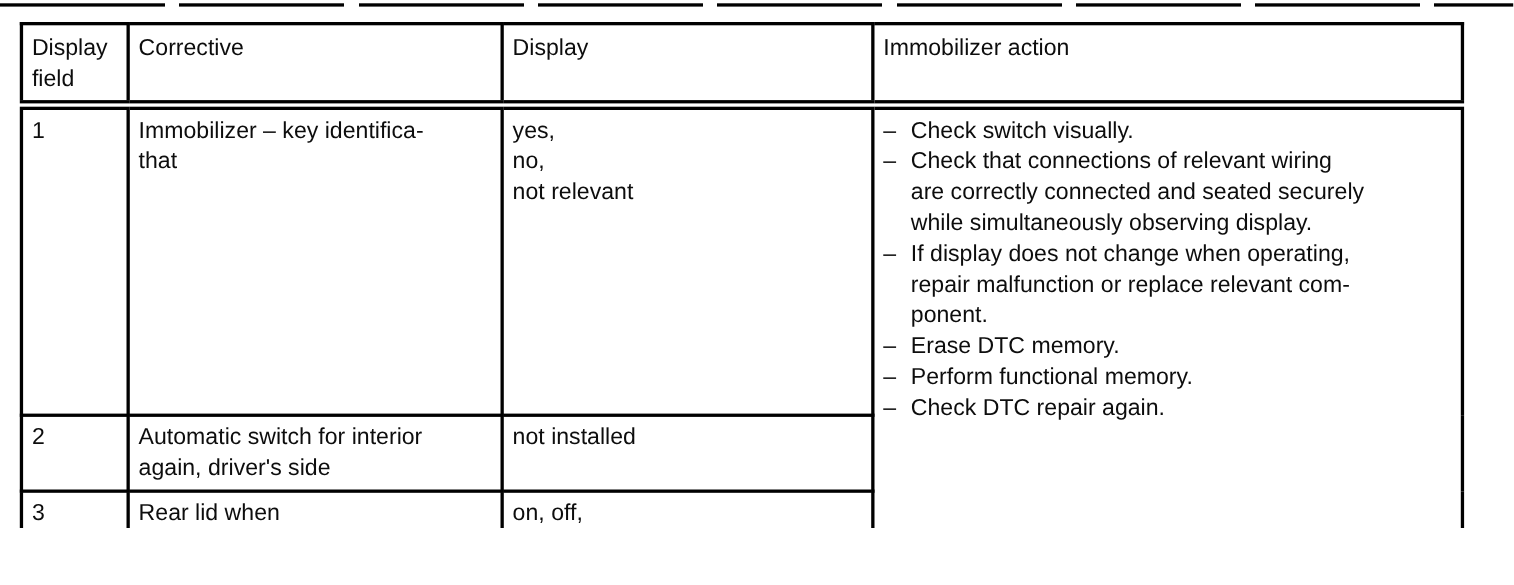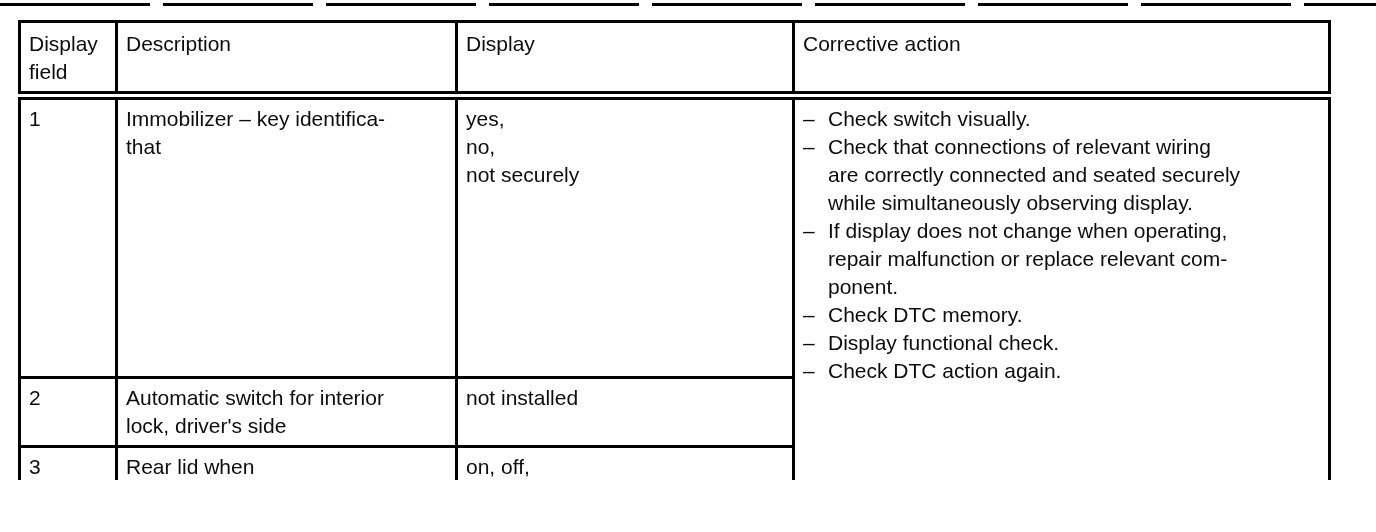--- a/index.html
+++ b/index.html
@@ -92,70 +92,70 @@
       <col class="c1">
         <col class="c2">
         <col class="c3">
         <col class="c4">
     </colgroup>
 
     <tbody>
         <tr class="header-row">
       <th class="th-field pre">Display
 field</th>
-      <th class="th-desc">Description</th>
+      <th class="th-desc">Corrective</th>
       <th class="th-display">Display</th>
-      <th class="th-corrective">Corrective action</th>
+      <th class="th-corrective">Immobilizer action</th>
     </tr>
 
     <tr class="row-1">
       <td class="td-num">1</td>
       <td class="td-desc pre">Immobilizer – key identifica-
 that</td>
       <td class="td-display pre">yes,
 no,
-not securely</td>
+not relevant</td>
       <td class="td-corrective" rowspan="3">
         <ul class="actions">
           <li>
             <span class="dash">–</span>
             <span class="pre">Check switch visually.</span>
           </li>
           <li>
             <span class="dash">–</span>
             <span class="pre">Check that connections of relevant wiring
 are correctly connected and seated securely
 while simultaneously observing display.</span>
           </li>
           <li>
             <span class="dash">–</span>
             <span class="pre">If display does not change when operating,
 repair malfunction or replace relevant com-
 ponent.</span>
           </li>
           <li>
             <span class="dash">–</span>
-            <span class="pre">Check DTC memory.</span>
+            <span class="pre">Erase DTC memory.</span>
           </li>
           <li>
             <span class="dash">–</span>
-            <span class="pre">Display functional check.</span>
+            <span class="pre">Perform functional memory.</span>
           </li>
           <li>
             <span class="dash">–</span>
-            <span class="pre">Check DTC action again.</span>
+            <span class="pre">Check DTC repair again.</span>
           </li>
         </ul>
       </td>
     </tr>
 
     <tr class="row-2">
       <td class="td-num">2</td>
       <td class="td-desc pre">Automatic switch for interior
-lock, driver's side</td>
+again, driver's side</td>
       <td class="td-display pre">not installed</td>
     </tr>
 
     <tr class="row-3">
       <td class="td-num">3</td>
       <td class="td-desc pre">Rear lid when</td>
       <td class="td-display pre">on, off,
 not securely</td>
     </tr>
   </tbody>

